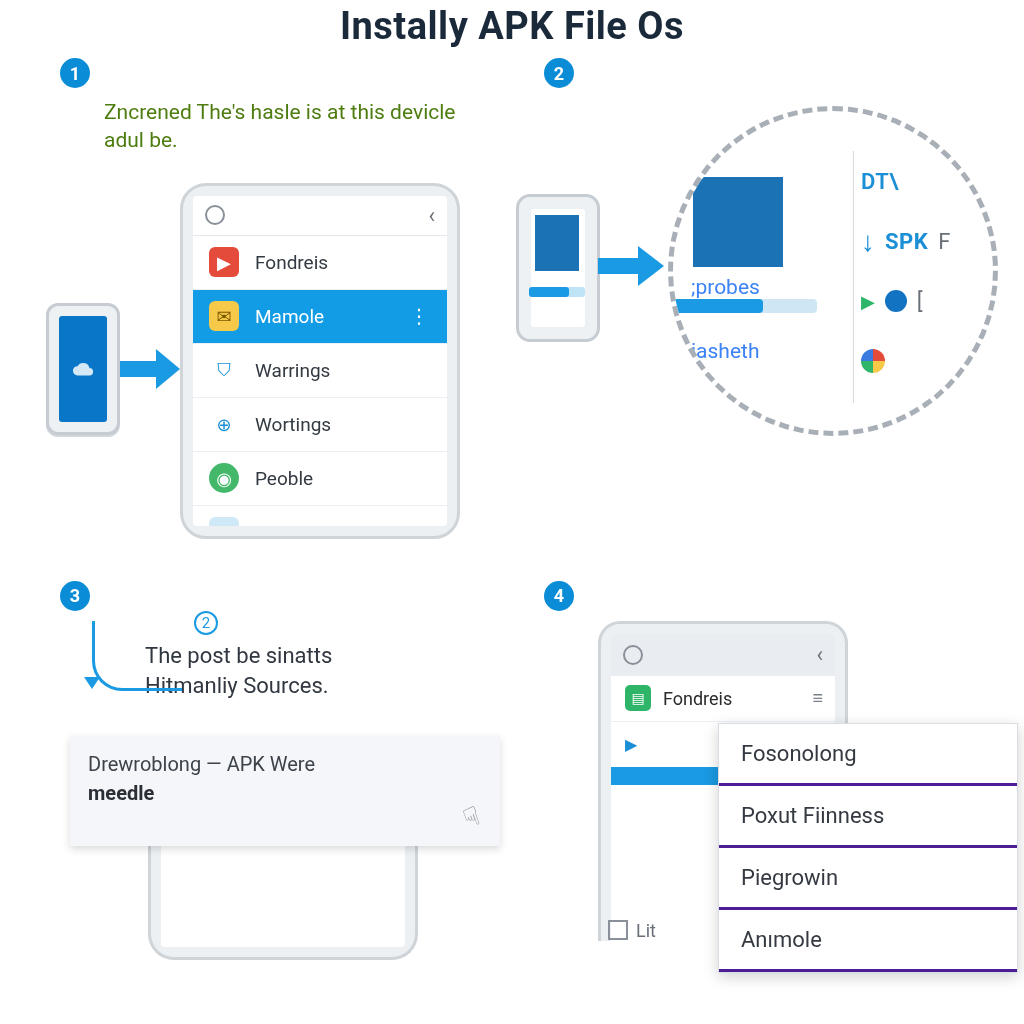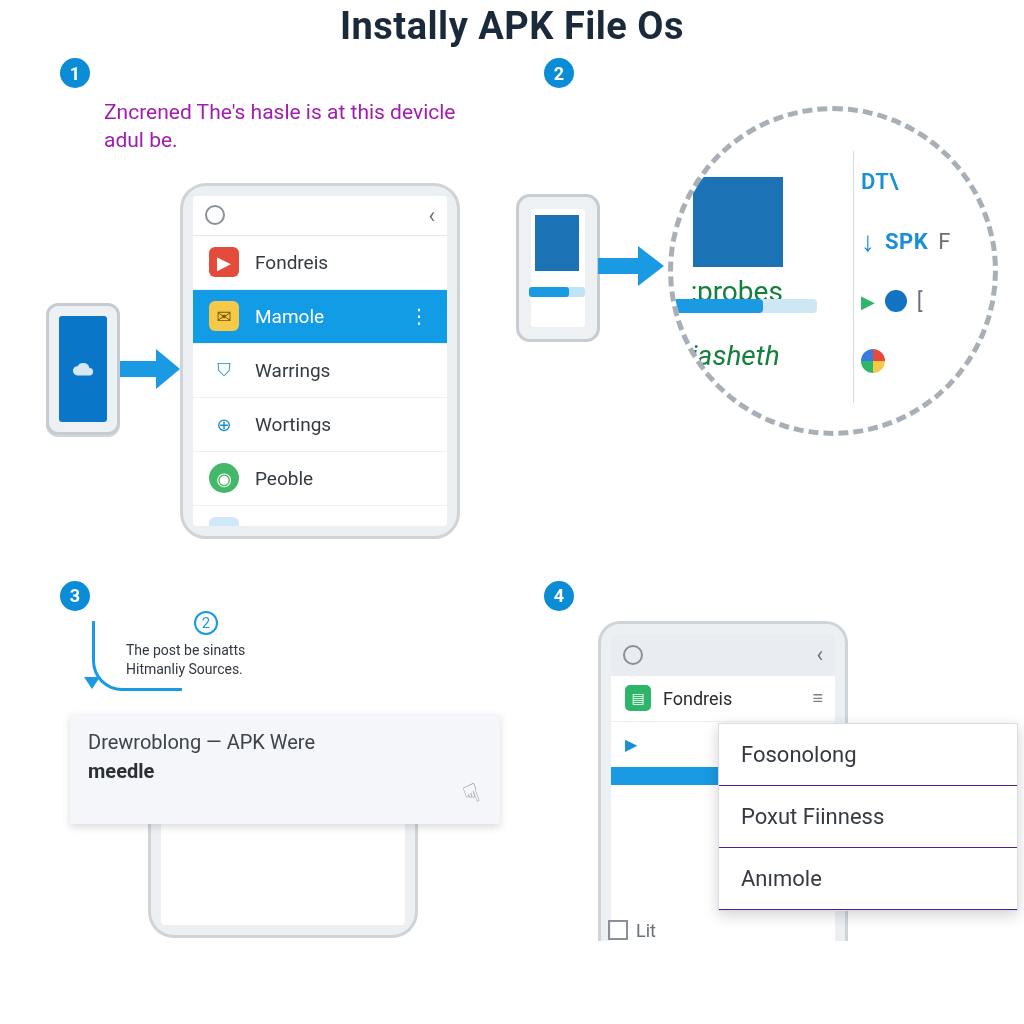--- a/index.html
+++ b/index.html
@@ -17,21 +17,21 @@
     display: grid; grid-template-columns: 1fr 1fr; grid-template-rows: auto auto;
     padding: 10px 36px 0 60px; column-gap: 40px; row-gap: 16px;
   }
   .step-num {
     display: inline-flex; width: 30px; height: 30px; border-radius: 50%;
     background: #0a8cd6; color: #fff; align-items: center; justify-content: center;
     font-weight: 700; font-size: 18px; flex: 0 0 30px;
   }
   .step-head { display: flex; gap: 14px; align-items: flex-start; }
   .step-text { font-size: 21px; line-height: 1.35; color: #313740; max-width: 380px; }
-  .step-sub { font-size: 21px; line-height: 1.35; color: #a21caf; margin-top: 10px; margin-left: 44px; max-width: 360px; }
+  .step-sub { font-size: 21px; line-height: 1.35; color: #4d7c0f; margin-top: 10px; margin-left: 44px; max-width: 360px; }
 
   
   .s1-visual { position: relative; margin-top: 18px; height: 360px; }
   .mini-phone {
     position: absolute; left: -14px; top: 130px;
     width: 74px; height: 132px; border: 3px solid #c7ccd2; border-radius: 12px;
     background: #eef1f4; box-shadow: 0 2px 0 #d2d7dc;
   }
   .mini-phone .scr {
     position: absolute; inset: 10px; background: #0a76c8; border-radius: 3px;
@@ -88,21 +88,21 @@
     border:5px dashed #a9afb6; background: #fff;
     position:relative; overflow:hidden;
   }
   .zoom-in {
     position:absolute; left:-26px; top:36px; width:380px;
   }
   .zoom-left { position:absolute; left:0; top:0; width:200px; }
   .z-blue-sq { position:absolute; left:46px; top:30px; width:90px; height:90px; background:#1b72b5;}
   .z-prog { position:absolute; left:20px; top:152px; width:150px; height:14px; background:#cfe7f5; border-radius:4px;}
   .z-prog .f{ width:96px; height:14px; background:#1a9ae2; border-radius:4px;}
-  .z-lbl { position:absolute; font-size:28px; color:#15803d; }
+  .z-lbl { position:absolute; font-size:21px; color:#3b82f6; }
   .zoom-right { position:absolute; left:214px; top:4px; width:160px; }
   .r-row { height:60px; display:flex; align-items:center; gap:10px; font-size:22px; }
   .dt-lbl { color:#1a8fd6; font-weight:600; letter-spacing:.5px;}
   .spk-lbl{ color:#1a8fd6; font-weight:700; letter-spacing:.5px;}
   .down-g { color:#1a8fd6; font-size:28px; }
   .tri-g { color:#2fb56a; font-size:18px; }
   .circ-c{ width:22px; height:22px; border-radius:50%; background:#1173c1;}
   .gg { width:24px; height:24px; border-radius:50%;
         background: conic-gradient(#e44b3a 0 25%, #f7c948 0 50%, #2fb56a 0 75%, #3a7be0 0 100%);}
   .sep-v { position:absolute; left:206px; top:4px; width:1px; height:252px; background:#d6dbe1;}
@@ -110,21 +110,21 @@
   
   .s3 { padding-top: 32px; position:relative; }
   .s3 .curve {
     position:absolute; left:32px; top:72px; width:90px; height:70px;
     border-left:3px solid #1a9ae2; border-bottom:3px solid #1a9ae2;
     border-bottom-left-radius: 30px 30px;
   }
   .s3 .arr-dn { position:absolute; left:24px; top:128px; width:0;height:0;
     border-left:8px solid transparent; border-right:8px solid transparent; border-top:12px solid #1a9ae2;}
   .s3 .head-row { display:flex; gap:14px; align-items:flex-start; }
-  .s3 .text { margin-left: 66px; font-size:14px; line-height:1.4; color:#313740; }
+  .s3 .text { margin-left: 85px; font-size:22px; line-height:1.4; color:#313740; }
   .s3 .mini-num { display:inline-flex; width:24px; height:24px; border-radius:50%;
     border:2px solid #1a9ae2; color:#1a9ae2; align-items:center; justify-content:center; font-size:15px; margin-left:134px; margin-bottom:6px;}
   .s3-card {
     margin-top: 34px; margin-left: 10px; width: 430px; height: 110px;
     background:#f4f6f9; box-shadow: 0 3px 8px rgba(0,0,0,.15);
     padding: 14px 70px 14px 18px; font-size:20px; color:#3d434b; position:relative;
     line-height:1.45;
   }
   .s3-card strong { font-weight:700; color:#2b2f36;}
   .s3-card .hand { position:absolute; right:20px; bottom:10px; font-size:26px; color:#8a8f97;
@@ -144,21 +144,21 @@
   .s4-row { height:46px; display:flex; align-items:center; gap:12px; padding:0 14px; font-size:18px; border-bottom:1px solid #eceff3;}
   .s4-ico-g { width:26px; height:26px; background:#2fb56a; border-radius:5px; display:flex; align-items:center; justify-content:center; color:#fff; font-size:14px;}
   .s4-tri { color:#1a8fd6; font-size:16px;}
   .s4-ham { margin-left:auto; color:#7b828b; letter-spacing:-2px;}
   .s4-blue { height:18px; background:#1a9ae2; margin-top:-1px;}
   .s4-menu {
     position:absolute; left:174px; top:102px; width:300px;
     background:#fff; border:1px solid #d8dde3; box-shadow:0 4px 14px rgba(0,0,0,.18);
   }
   .s4-menu .mi { height:62px; display:flex; align-items:center; padding:0 22px; font-size:22px;
-    border-bottom:1px solid #4c1d95; color:#353a42;}
+    border-bottom:3px solid #4c1d95; color:#353a42;}
   .s4-foot { position:absolute; left:64px; bottom:0; font-size:18px; color:#6a7079; display:flex; align-items:center; gap:8px;}
   .s4-foot .sq { width:20px;height:20px; border:2px solid #8a9099;}
 
   svg.i { width:22px; height:22px; }
 </style>
 </head>
 <body>
 
 <h1 class="title">Instally APK File Os</h1>
 
@@ -239,21 +239,21 @@
         </div>
       <div class="circle-wrap">
         <div class="dashed-circle">
           <div class="zoom-in">
             <div class="zoom-left">
               <div class="z-blue-sq"></div>
               <div class="z-lbl" style="left:44px; top:128px;">;probes</div>
               <div class="z-prog">
                   <div class="f"></div>
                 </div>
-              <div class="z-lbl" style="left:44px; top:192px;font-style:italic;">iasheth</div>
+              <div class="z-lbl" style="left:44px; top:192px;">iasheth</div>
             </div>
             <div class="sep-v"></div>
             <div class="zoom-right">
               <div class="r-row">
                   <span class="dt-lbl">DT\</span>
                 </div>
               <div class="r-row">
                 <span class="down-g">↓</span>
                 <span class="spk-lbl">SPK</span>
                 <span style="color:#6a7079">F</span>
@@ -312,20 +312,21 @@
           <div class="s4-row">
             <span class="s4-tri">▶</span>
           </div>
           <div class="s4-blue"></div>
         </div>
       </div>
 
       <div class="s4-menu">
         <div class="mi">Fosonolong</div>
         <div class="mi">Poxut Fiinness</div>
+        <div class="mi">Piegrowin</div>
         <div class="mi">Anımole</div>
       </div>
 
       <div class="s4-foot">
         <span class="sq"></span>
         <span>Lit</span>
       </div>
     </div>
   </section>
 

